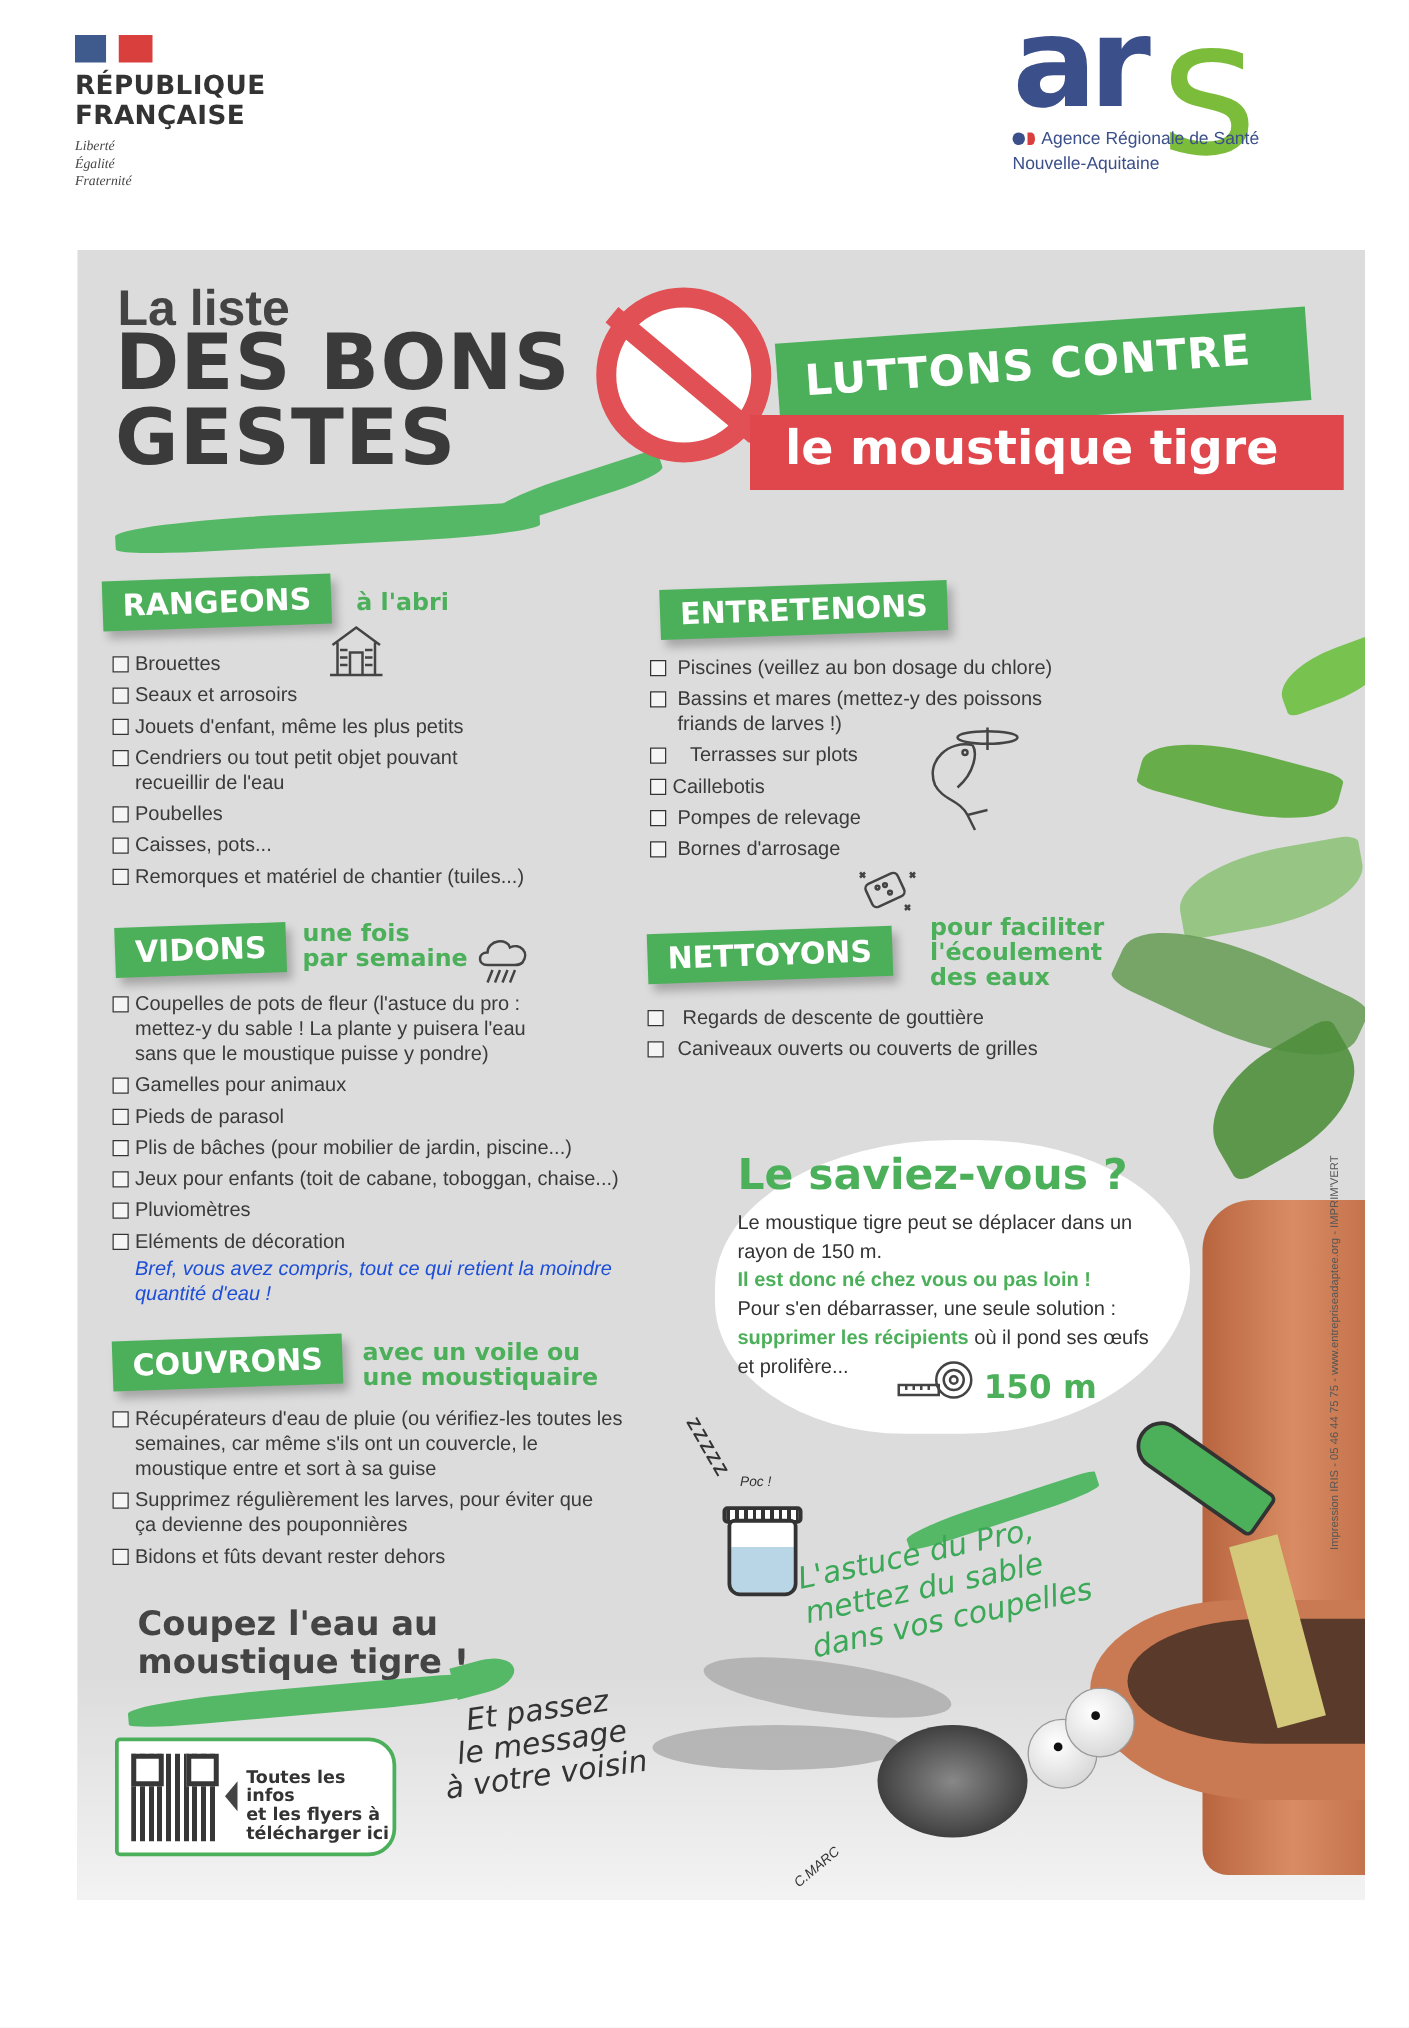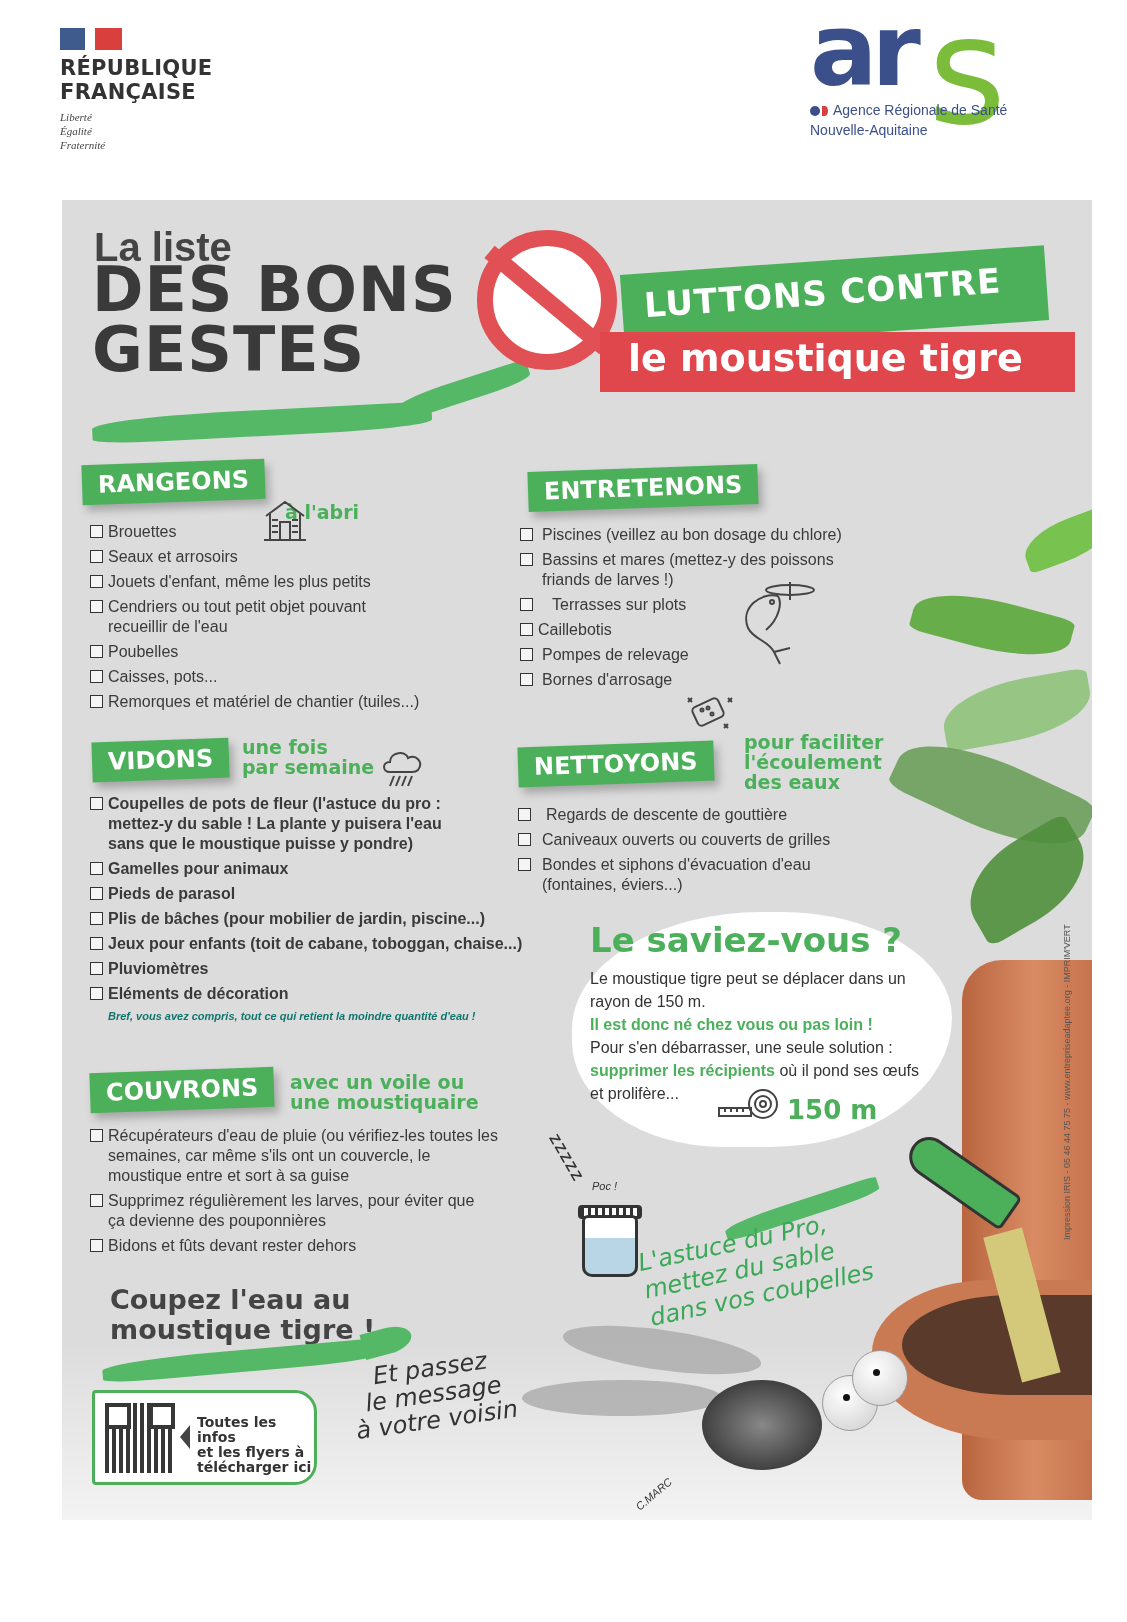--- a/index.html
+++ b/index.html
@@ -36,21 +36,21 @@
   .no-sign::after { content: ""; position: absolute; left: 50%; top: 50%; width: 150px; height: 16px; margin-left: -75px; margin-top: -8px; background: #e05054; transform: rotate(40deg); }
 
   .brush { position: absolute; background: #55b866; border-radius: 40% 10% 30% 20%; }
 
   .tag { position: absolute; background: #4cb05b; color: #fff; font-family: "DejaVu Sans", sans-serif; font-weight: bold; font-size: 24px; padding: 6px 16px; transform: rotate(-2deg); box-shadow: 4px 6px 8px rgba(0,0,0,0.25); }
   .tag-sub { position: absolute; color: #4cb05b; font-family: "DejaVu Sans", sans-serif; font-weight: bold; font-size: 19px; line-height: 20px; }
 
   .list { position: absolute; list-style: none; font-size: 16px; line-height: 20px; color: #3a3a3a; }
   .list li { position: relative; padding-left: 18px; margin-bottom: 5px; }
   .list li .cb { position: absolute; left: 0; top: 3px; width: 13px; height: 13px; border: 1.6px solid #333; background: #f5f5f5; }
-  .note { position: absolute; font-style: italic; font-size: 11px; line-height: 20px; color: #0f766e; font-weight: bold; }
+  .note { position: absolute; font-style: italic; font-size: 16px; line-height: 20px; color: #1d4ed8; }
 
   .icon-line { position: absolute; stroke: #444; fill: none; stroke-width: 2; }
 
   .bubble { position: absolute; left: 510px; top: 712px; width: 380px; height: 235px; background: #fff; border-radius: 50% 45% 48% 40% / 50% 45% 55% 45%; }
   .saviez-title { position: absolute; left: 528px; top: 720px; font-family: "DejaVu Sans", sans-serif; font-weight: bold; font-size: 34px; color: #4cb05b; }
   .saviez-text { position: absolute; left: 528px; top: 767px; width: 330px; font-size: 16px; line-height: 23px; color: #333; }
   .saviez-text .g { color: #4cb05b; font-weight: bold; }
   .saviez-dist { position: absolute; left: 725px; top: 895px; font-family: "DejaVu Sans", sans-serif; font-weight: bold; font-size: 26px; color: #4cb05b; }
 
   .coupez { position: absolute; left: 48px; top: 1085px; font-family: "DejaVu Sans", sans-serif; font-weight: bold; font-size: 27px; line-height: 30px; color: #444; }
@@ -134,21 +134,21 @@
     <div>GESTES</div>
   </div>
   <div class="brush" style="left:30px;top:210px;width:340px;height:26px;transform:rotate(-3deg);"></div>
   <div class="brush" style="left:330px;top:180px;width:140px;height:22px;transform:rotate(-18deg);"></div>
 
   <div class="no-sign"></div>
   <div class="ban-green">LUTTONS CONTRE</div>
   <div class="ban-red">le moustique tigre</div>
 
   <div class="tag" style="left:20px;top:262px;">RANGEONS</div>
-  <div class="tag-sub" style="left:223px;top:272px;margin-top:30px;">à l'abri</div>
+  <div class="tag-sub" style="left:223px;top:272px;">à l'abri</div>
   <svg class="icon-line" style="left:200px;top:298px;" width="46" height="46" viewBox="0 0 46 46">
       <path d="M4 18 L23 4 L42 18 M8 16 V42 M38 16 V42 M2 42 H44 M18 42 V24 H28 V42 M10 22 H16 M10 28 H16 M10 34 H16 M30 22 H36 M30 28 H36 M30 34 H36"></path>
     </svg>
   <ul class="list" style="left:28px;top:322px;width:420px;">
     <li><span class="cb"></span><span>Brouettes</span></li>
     <li><span class="cb"></span><span>Seaux et arrosoirs</span></li>
     <li><span class="cb"></span><span>Jouets d'enfant, même les plus petits</span></li>
     <li style="width:330px;"><span class="cb"></span><span>Cendriers ou tout petit objet pouvant recueillir de l'eau</span></li>
     <li><span class="cb"></span><span>Poubelles</span></li>
     <li><span class="cb"></span><span>Caisses, pots...</span></li>
@@ -171,21 +171,21 @@
   </ul>
 
   <div class="tag" style="left:30px;top:540px;">VIDONS</div>
   <div class="tag-sub" style="left:180px;top:537px;">
     <div>une fois</div>
     <div>par semaine</div>
   </div>
   <svg class="icon-line" style="left:318px;top:548px;" width="46" height="42" viewBox="0 0 46 42">
       <path d="M10 24 C2 24 2 14 10 14 C10 4 26 2 28 10 C36 6 44 14 38 22 C36 24 34 24 32 24 Z M14 28 L10 38 M20 28 L16 38 M26 28 L22 38 M32 28 L28 38"></path>
     </svg>
-  <ul class="list" style="left:28px;top:594px;width:440px;font-weight:bold;">
+  <ul class="list" style="left:28px;top:594px;width:440px;">
     <li style="width:365px;"><span class="cb"></span><span>Coupelles de pots de fleur  (l'astuce du pro : mettez-y du sable ! La plante y puisera l'eau sans que le moustique puisse y pondre)</span></li>
     <li><span class="cb"></span><span>Gamelles pour animaux</span></li>
     <li><span class="cb"></span><span>Pieds de parasol</span></li>
     <li><span class="cb"></span><span>Plis de bâches (pour mobilier de jardin, piscine...)</span></li>
     <li><span class="cb"></span><span>Jeux pour enfants (toit de cabane, toboggan, chaise...)</span></li>
     <li><span class="cb"></span><span>Pluviomètres</span></li>
     <li><span class="cb"></span><span>Eléments de décoration</span></li>
   </ul>
   <div class="note" style="left:46px;top:806px;width:420px;">Bref, vous avez compris, tout ce qui retient la moindre quantité d'eau !</div>
 
@@ -198,21 +198,20 @@
     </svg>
   <div class="tag" style="left:456px;top:544px;">NETTOYONS</div>
   <div class="tag-sub" style="left:682px;top:532px;">
     <div>pour faciliter</div>
     <div>l'écoulement</div>
     <div>des eaux</div>
   </div>
   <ul class="list" style="left:456px;top:605px;width:350px;">
     <li style="padding-left:28px;"><span class="cb"></span><span>Regards de descente de gouttière</span></li>
     <li style="padding-left:24px;"><span class="cb"></span><span>Caniveaux ouverts ou couverts de grilles</span></li>
-    <li style="padding-left:24px;width:320px;"><span class="cb"></span><span>Bondes et siphons d'évacuation d'eau (fontaines, éviers...)</span></li>
   </ul>
 
   <div class="bubble"></div>
   <div class="saviez-title">Le saviez-vous ?</div>
   <div class="saviez-text">
     <span>Le moustique tigre peut se déplacer dans un rayon de 150 m.</span><br>
     <span class="g">Il est donc né chez vous ou pas loin !</span><br>
     <span>Pour s'en débarrasser, une seule solution :</span>
     <span class="g">supprimer les récipients</span><span> où il pond ses œufs et prolifère...</span>
   </div>

